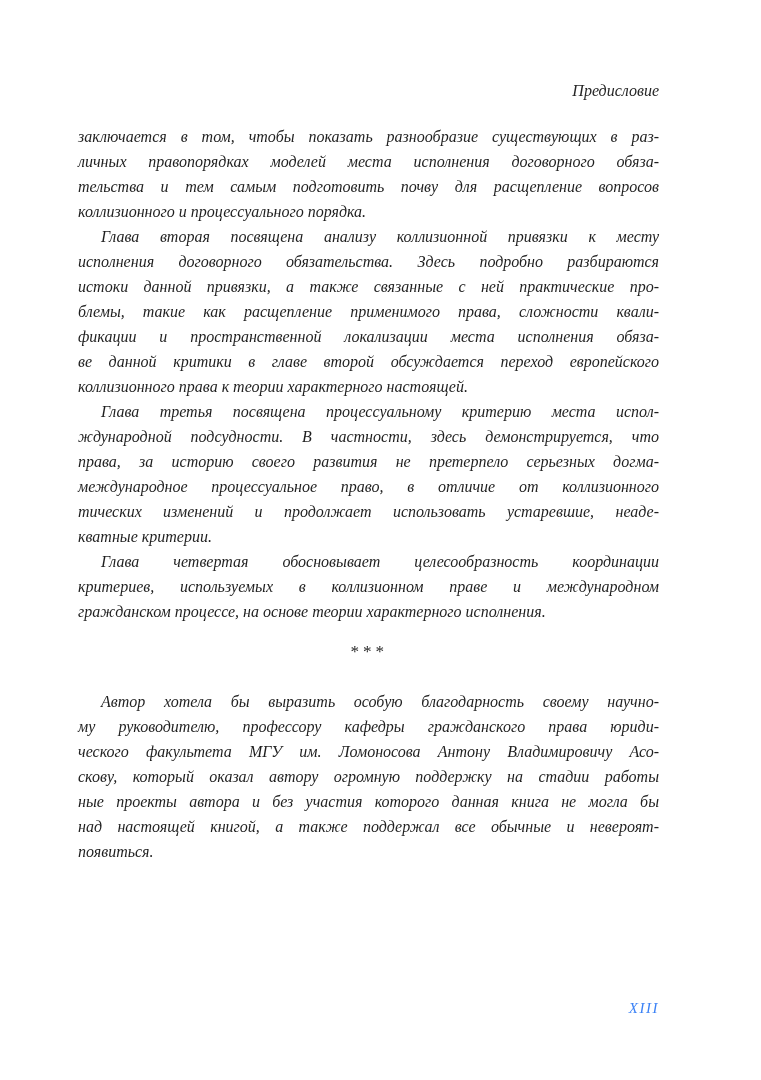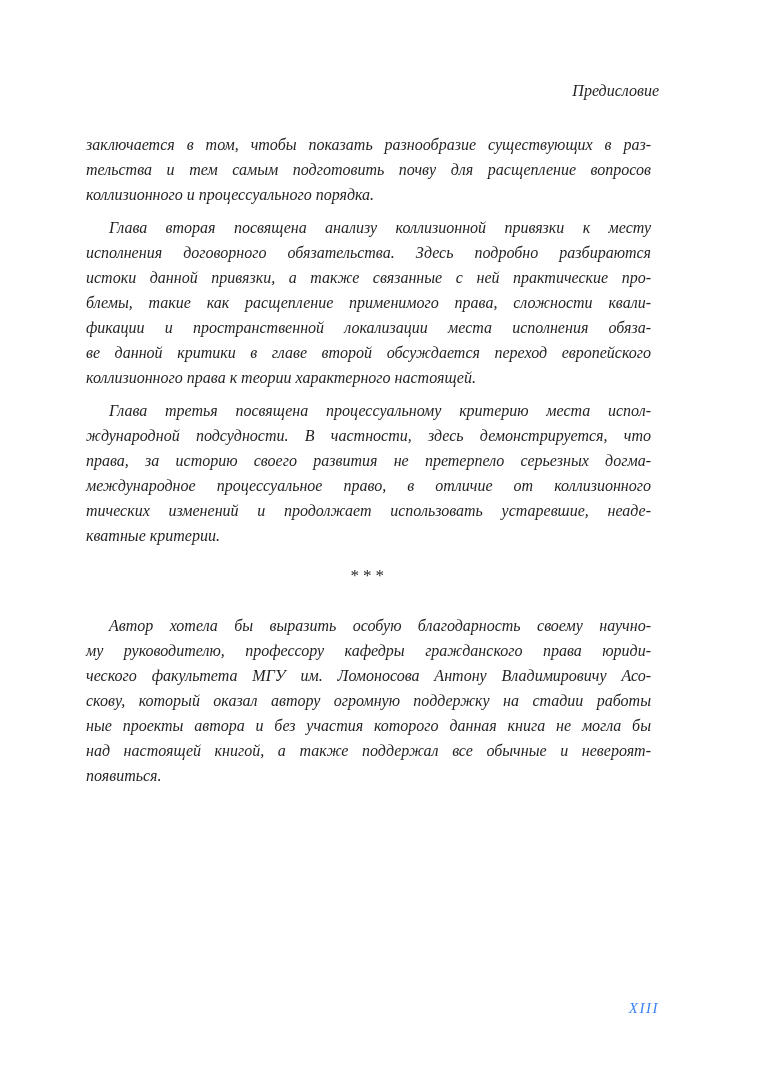--- a/index.html
+++ b/index.html
@@ -27,21 +27,21 @@
     color: #262626;
   }
   .text-block {
     position: absolute;
     top: 124px;
     left: 78px;
     width: 581px;
     font-size: 16px;
   }
   .paragraph {
-    margin: 8px;
+    margin: 0;
     padding: 0;
   }
   .text-line {
     line-height: 25px;
     text-align: justify;
     text-align-last: justify;
     white-space: normal;
   }
   .text-line.last {
     text-align-last: left;
@@ -71,40 +71,46 @@
 </style>
 </head>
 <body>
 
 <div class="page">
   <div class="running-head">Предисловие</div>
 
   <main class="text-block" id="text-block">
       <div class="paragraph">
         <div class="text-line">заключается в том, чтобы показать разнообразие существующих в раз-</div>
+        <div class="text-line">личных правопорядках моделей места исполнения договорного обяза-</div>
         <div class="text-line">тельства и тем самым подготовить почву для расщепление вопросов</div>
         <div class="text-line last">коллизионного и процессуального порядка.</div>
       </div>
       <div class="paragraph">
         <div class="text-line indent">Глава вторая посвящена анализу коллизионной привязки к месту</div>
         <div class="text-line">исполнения договорного обязательства. Здесь подробно разбираются</div>
         <div class="text-line">истоки данной привязки, а также связанные с ней практические про-</div>
         <div class="text-line">блемы, такие как расщепление применимого права, сложности квали-</div>
         <div class="text-line">фикации и пространственной локализации места исполнения обяза-</div>
         <div class="text-line">ве данной критики в главе второй обсуждается переход европейского</div>
         <div class="text-line last">коллизионного права к теории характерного настоящей.</div>
       </div>
       <div class="paragraph">
         <div class="text-line indent">Глава третья посвящена процессуальному критерию места испол-</div>
         <div class="text-line">ждународной подсудности. В частности, здесь демонстрируется, что</div>
         <div class="text-line">права, за историю своего развития не претерпело серьезных догма-</div>
         <div class="text-line">международное процессуальное право, в отличие от коллизионного</div>
         <div class="text-line">тических изменений и продолжает использовать устаревшие, неаде-</div>
         <div class="text-line last">кватные критерии.</div>
       </div>
+      <div class="paragraph">
+        <div class="text-line indent">Глава четвертая обосновывает целесообразность координации</div>
+        <div class="text-line">критериев, используемых в коллизионном праве и международном</div>
+        <div class="text-line last">гражданском процессе, на основе теории характерного исполнения.</div>
+      </div>
       <div class="section-divider">***</div>
       <div class="paragraph">
         <div class="text-line indent">Автор хотела бы выразить особую благодарность своему научно-</div>
         <div class="text-line">му руководителю, профессору кафедры гражданского права юриди-</div>
         <div class="text-line">ческого факультета МГУ им. Ломоносова Антону Владимировичу Асо-</div>
         <div class="text-line">скову, который оказал автору огромную поддержку на стадии работы</div>
         <div class="text-line">ные проекты автора и без участия которого данная книга не могла бы</div>
         <div class="text-line">над настоящей книгой, а также поддержал все обычные и невероят-</div>
         <div class="text-line last">появиться.</div>
       </div>

